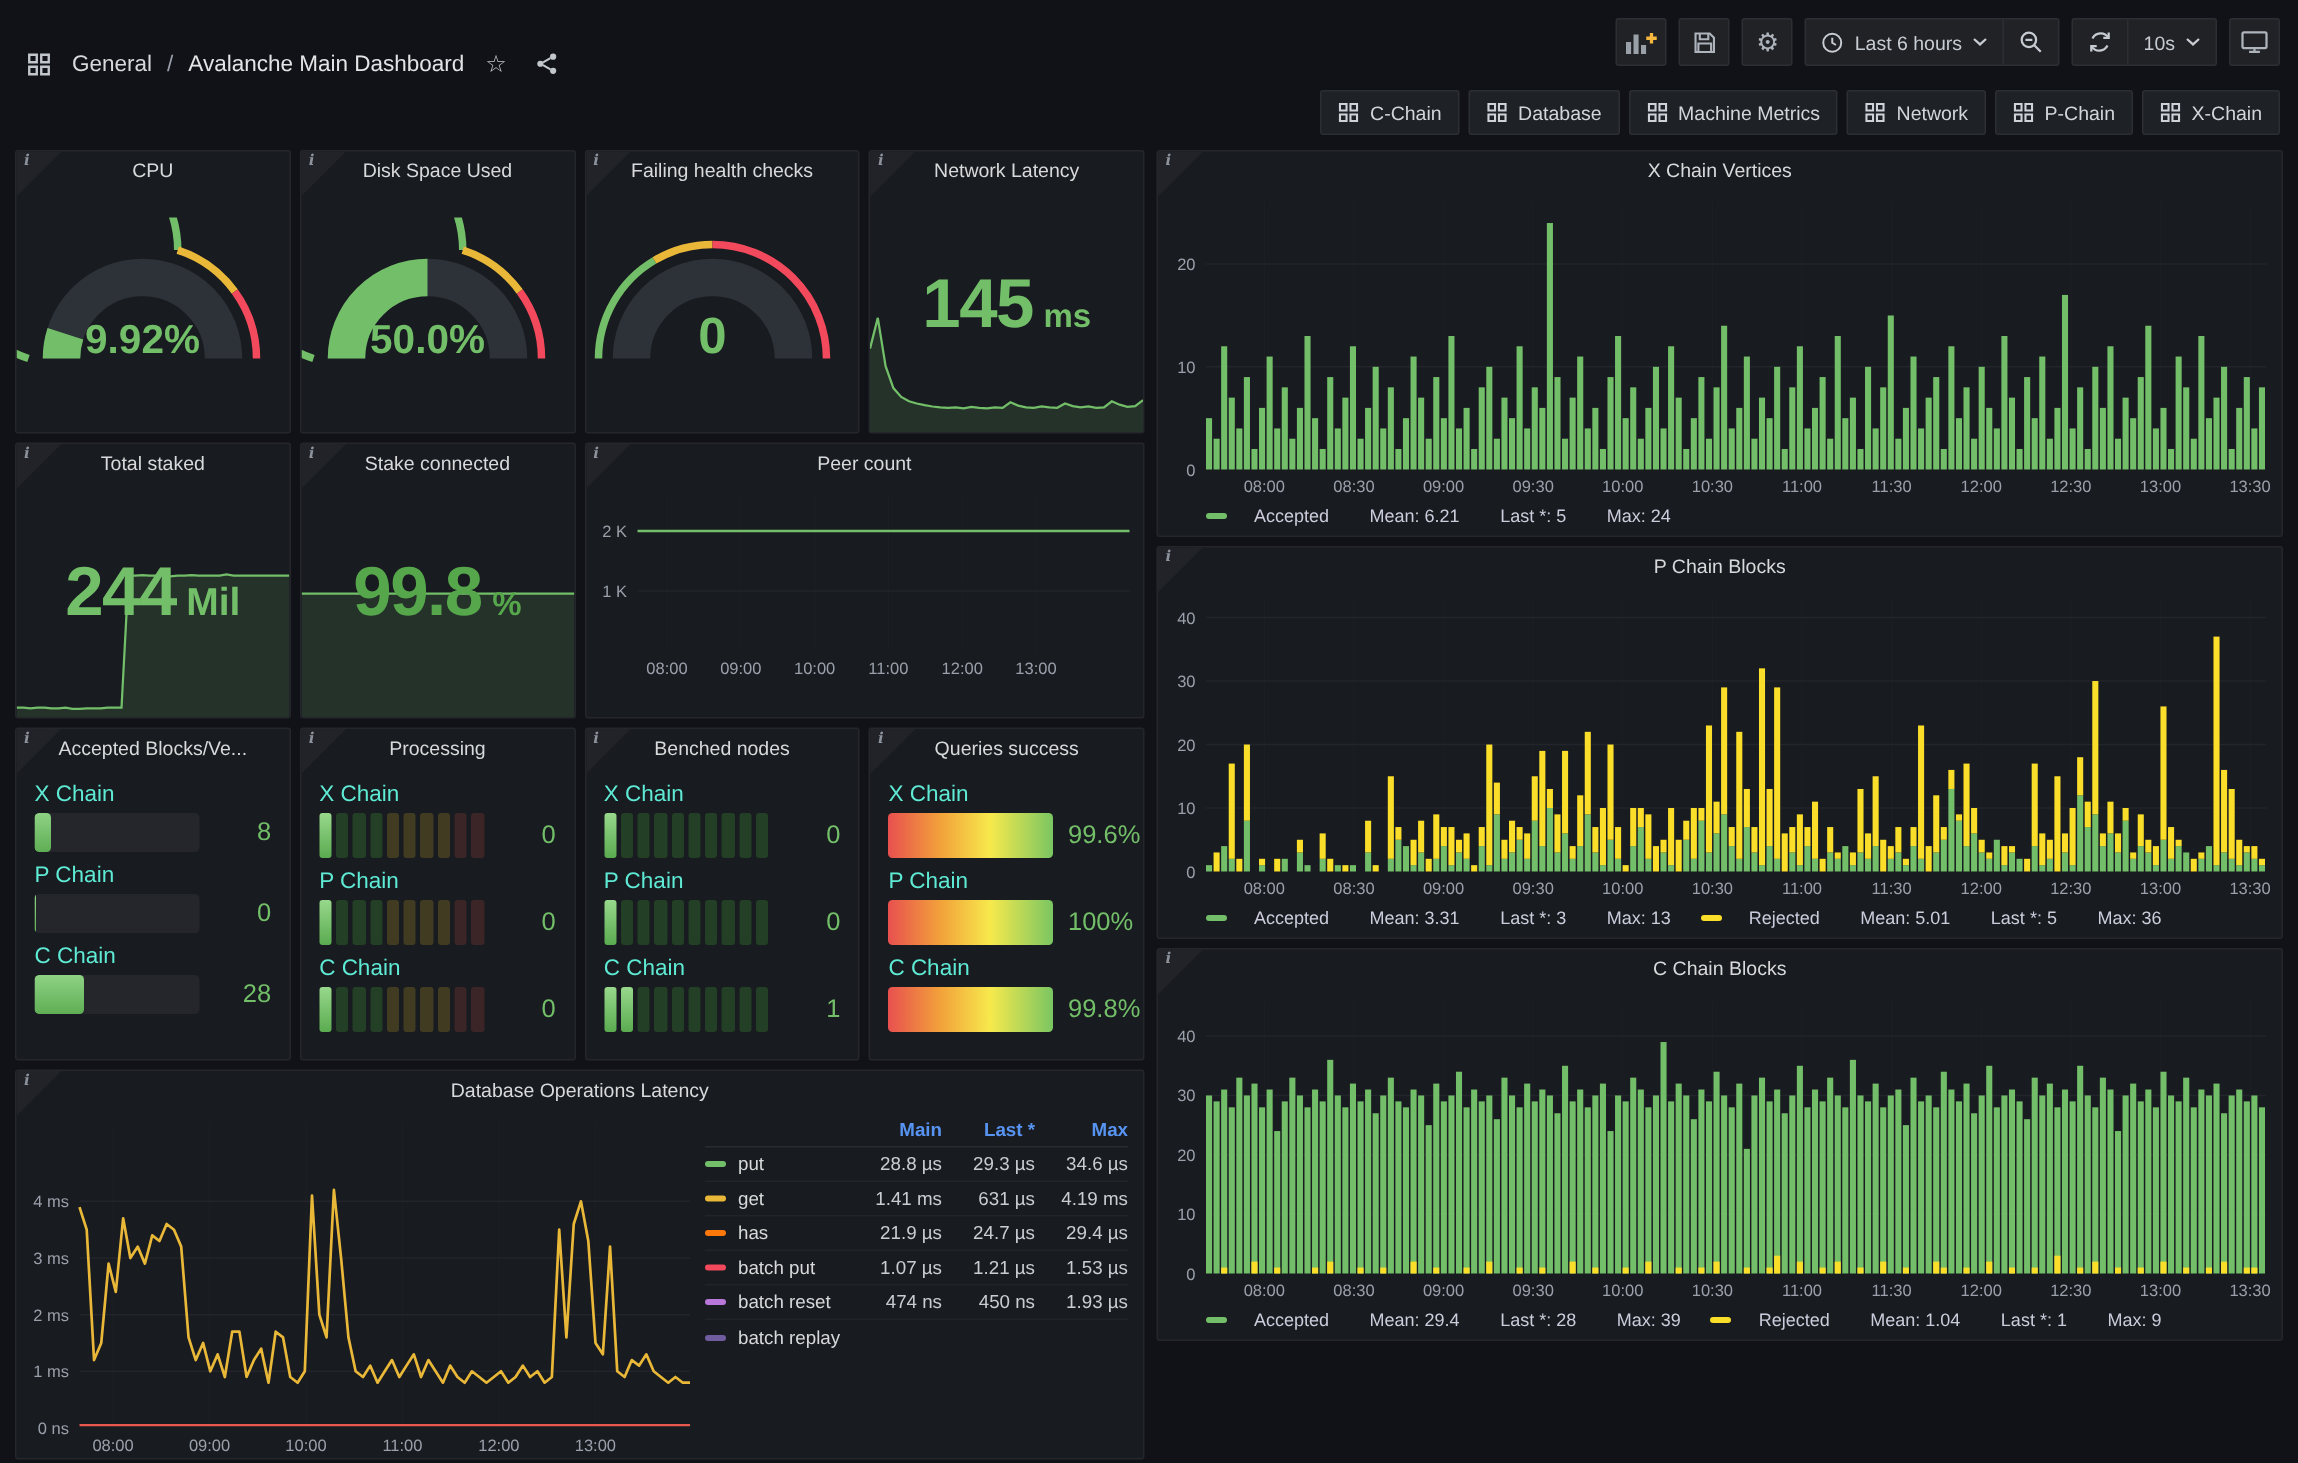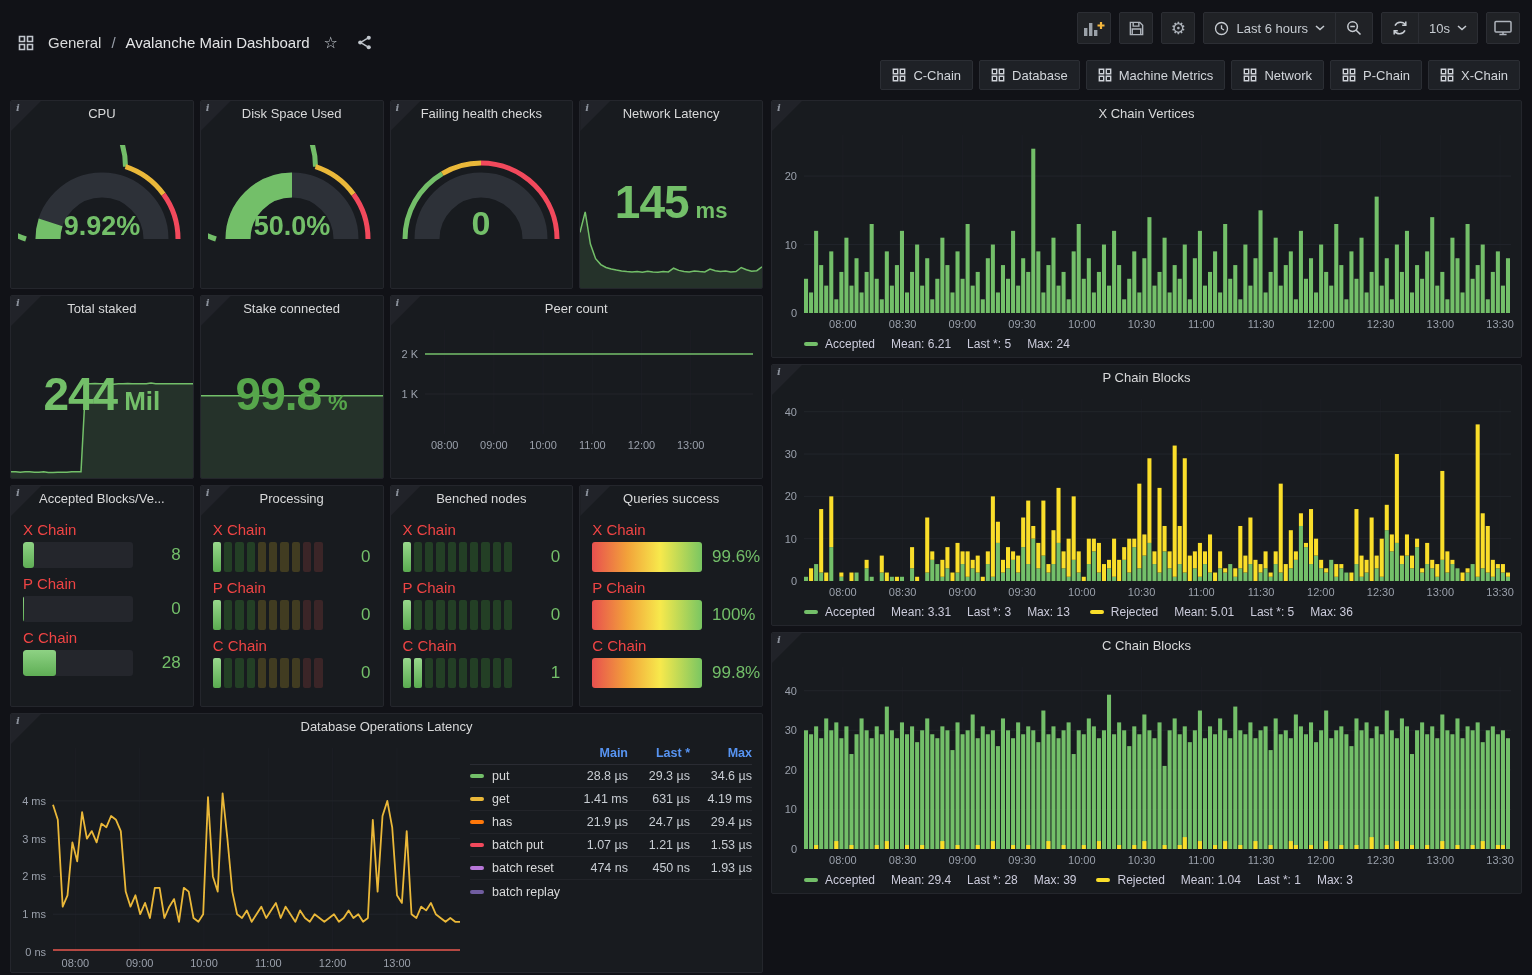--- a/index.html
+++ b/index.html
@@ -27,46 +27,46 @@
   .dashboard{display:flex;gap:8px;padding:6px 10px 0 10px;}
   .col-left{width:753px;display:grid;grid-template-columns:repeat(4,1fr);grid-template-rows:189px 184px 222px 260px;gap:6px;}
   .col-right{flex:1;display:grid;grid-template-rows:258px 262px 262px;gap:6px;align-content:start;}
   .panel{position:relative;background:#181b1f;border:1px solid #24262c;border-radius:2px;overflow:hidden;}
   .info-corner{position:absolute;top:0;left:0;width:30px;height:30px;background:#212329;
     clip-path:polygon(0 0,100% 0,0 100%);cursor:pointer;z-index:3;}
   .info-corner span{position:absolute;top:1px;left:5px;font-family:"DejaVu Serif",serif;font-style:italic;font-weight:700;font-size:10px;color:#8d939d;}
   .ptitle{font-size:13px;font-weight:500;text-align:center;color:#d8d9da;height:26px;line-height:26px;cursor:pointer;
     white-space:nowrap;overflow:hidden;text-overflow:ellipsis;padding:0 26px;}
   
-  .gauge-host{display:flex;justify-content:center;margin-top:18px;}
+  .gauge-host{display:flex;margin-top:18px;}
   
   .bigvalue{position:absolute;left:0;right:0;top:54%;transform:translateY(-50%);text-align:center;z-index:2;
     display:flex;justify-content:center;align-items:baseline;gap:7px;}
   .bigvalue .num{font-size:46px;font-weight:700;color:#73bf69;letter-spacing:-1px;}
   .bigvalue .unit{font-size:22px;font-weight:700;color:#73bf69;}
   .panel.darker .num,.panel.darker .unit{color:#56a64b;}
   .spark-host{position:absolute;left:0;right:0;bottom:0;z-index:1;}
   .spark-host svg{display:block;}
   
   .statlist{padding:2px 12px 0 12px;}
   .srow{margin-top:7px;}
-  .slabel{font-size:15px;color:#ef4444;margin-bottom:4px;}
+  .slabel{font-size:15px;color:#5eead4;margin-bottom:4px;}
   .sline{display:flex;align-items:center;gap:10px;}
   .strack{flex:1;height:26px;background:#24262c;border-radius:3px;overflow:hidden;}
   .sfill{height:100%;background:linear-gradient(180deg,#8ed284,#5fae55);border-radius:3px;}
   .ssegs{flex:1;display:flex;gap:3px;height:30px;}
   .sseg{flex:1;border-radius:2px;}
   .sgrad{flex:1;height:30px;border-radius:3px;}
   .sval{width:38px;text-align:right;font-size:17px;font-weight:500;color:#73bf69;}
   
   .chart-host{position:relative;}
   .chart-host svg{display:block;}
   .ch-right{height:calc(100% - 50px);}
   .legend{display:flex;align-items:center;gap:20px;height:22px;padding-left:32px;font-size:12px;color:#ccccdc;}
-  .lg-item{display:flex;align-items:center;gap:7px;cursor:pointer;}
+  .lg-item{display:flex;align-items:center;gap:18px;cursor:pointer;}
   .lg-swatch{width:14px;height:4px;border-radius:2px;display:inline-block;}
   .lg-label{font-weight:400;}
   .lg-stat{margin-left:9px;color:#ccccdc;text-align:center;}
   
   .db-body{display:flex;height:calc(100% - 26px);}
   .db-chart{flex:1;height:100%;}
   .db-table{width:292px;padding:2px 10px 0 0;font-size:12.5px;}
   .trow{display:flex;align-items:center;height:23px;border-bottom:1px solid #222429;}
   .trow:last-child{border-bottom:none;}
   .tname{flex:1;display:flex;align-items:center;gap:8px;color:#d8d9da;cursor:pointer;}
@@ -1342,18 +1342,18 @@
             <span class="lg-label">Accepted</span>
             <span class="lg-stat">Mean: 29.4</span>
             <span class="lg-stat">Last *: 28</span>
             <span class="lg-stat">Max: 39</span>
           </span>
           <span class="lg-item">
             <span class="lg-swatch" style="background: rgb(250, 222, 42);"></span>
             <span class="lg-label">Rejected</span>
             <span class="lg-stat">Mean: 1.04</span>
             <span class="lg-stat">Last *: 1</span>
-            <span class="lg-stat">Max: 3</span>
+            <span class="lg-stat">Max: 9</span>
           </span>
         </div>
     </article>
   </section>
 </main>
 
 </body></html>

